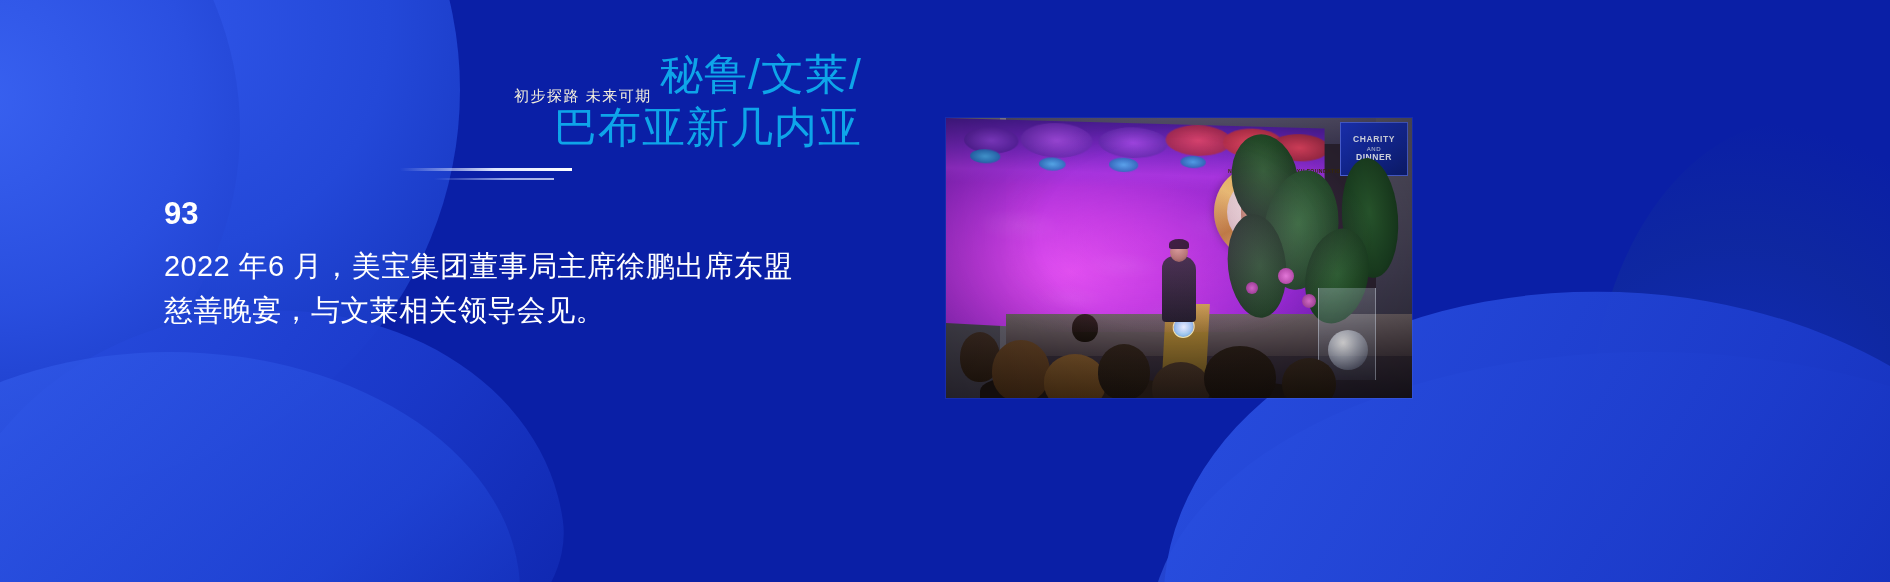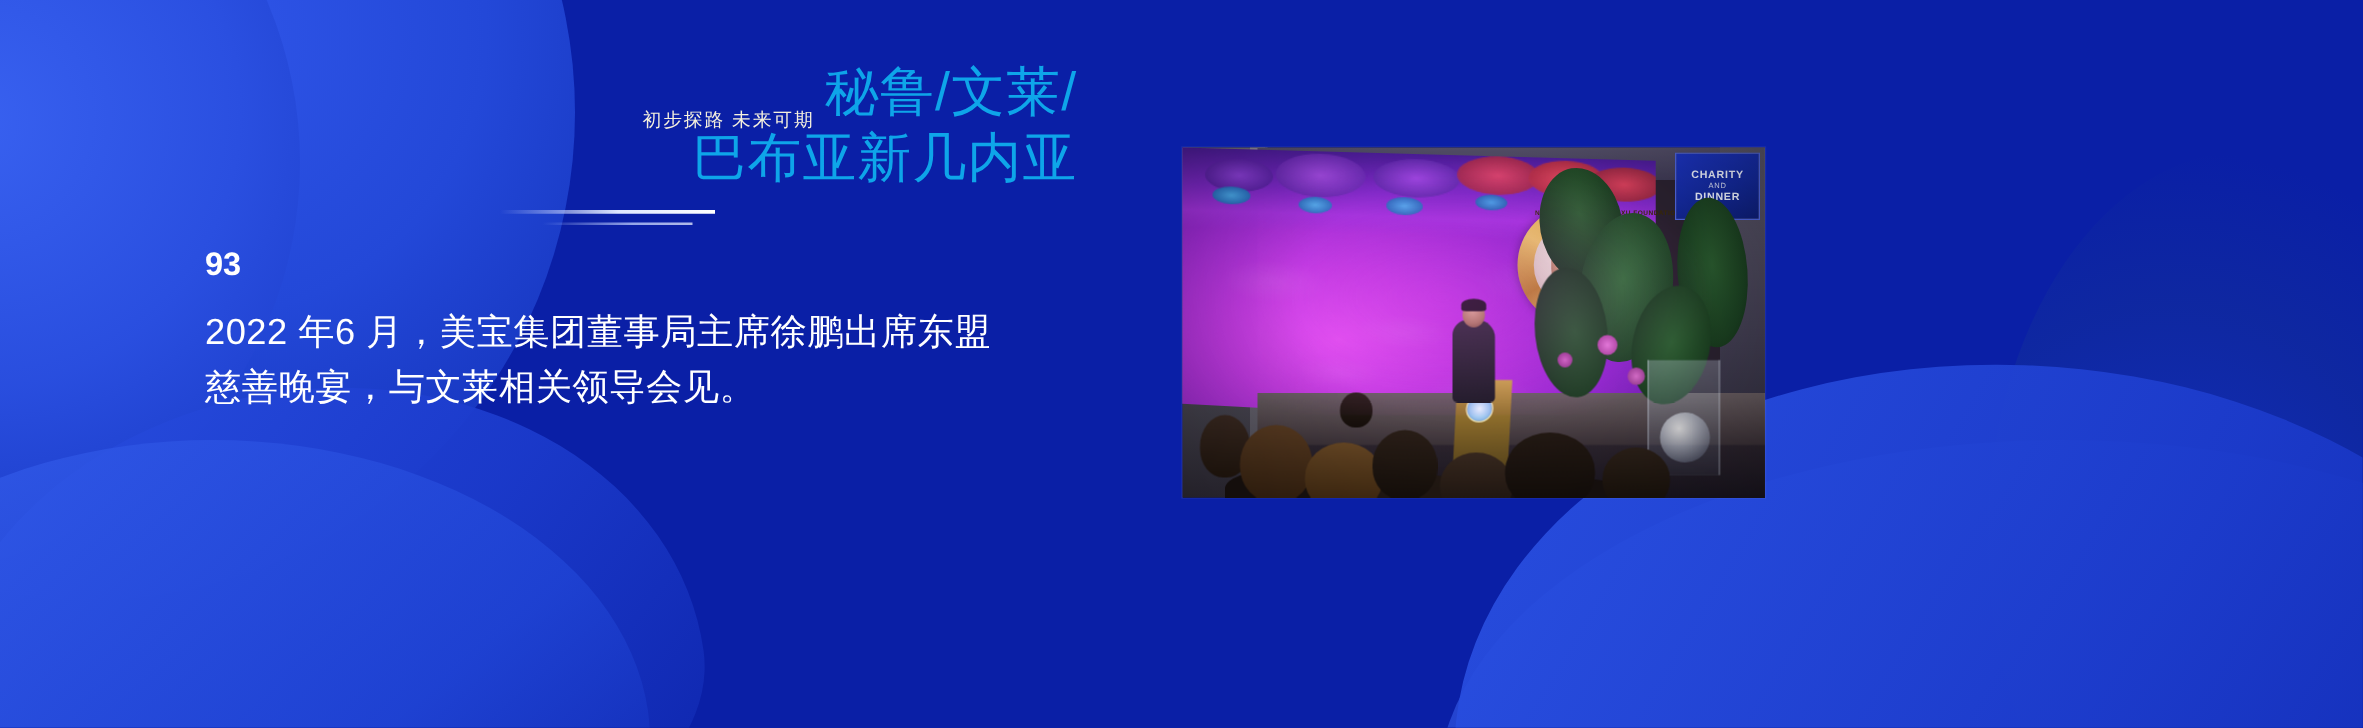--- a/index.html
+++ b/index.html
@@ -87,21 +87,21 @@
     position:absolute;left:352px;top:87px;
     color:#f6f1dd;
     font-size:15px;
     letter-spacing:1.5px;
     white-space:nowrap;
   }
 
   .stat-number{
     position:absolute;left:2px;top:196px;
     color:#ffffff;
-    font-size:26px;
+    font-size:31px;
     font-weight:700;
     letter-spacing:0px;
   }
 
   .body-text{
     position:absolute;left:2px;top:244px;width:700px;
     color:#ffffff;
     font-size:29px;
     line-height:1.52;
     letter-spacing:0.4px;

